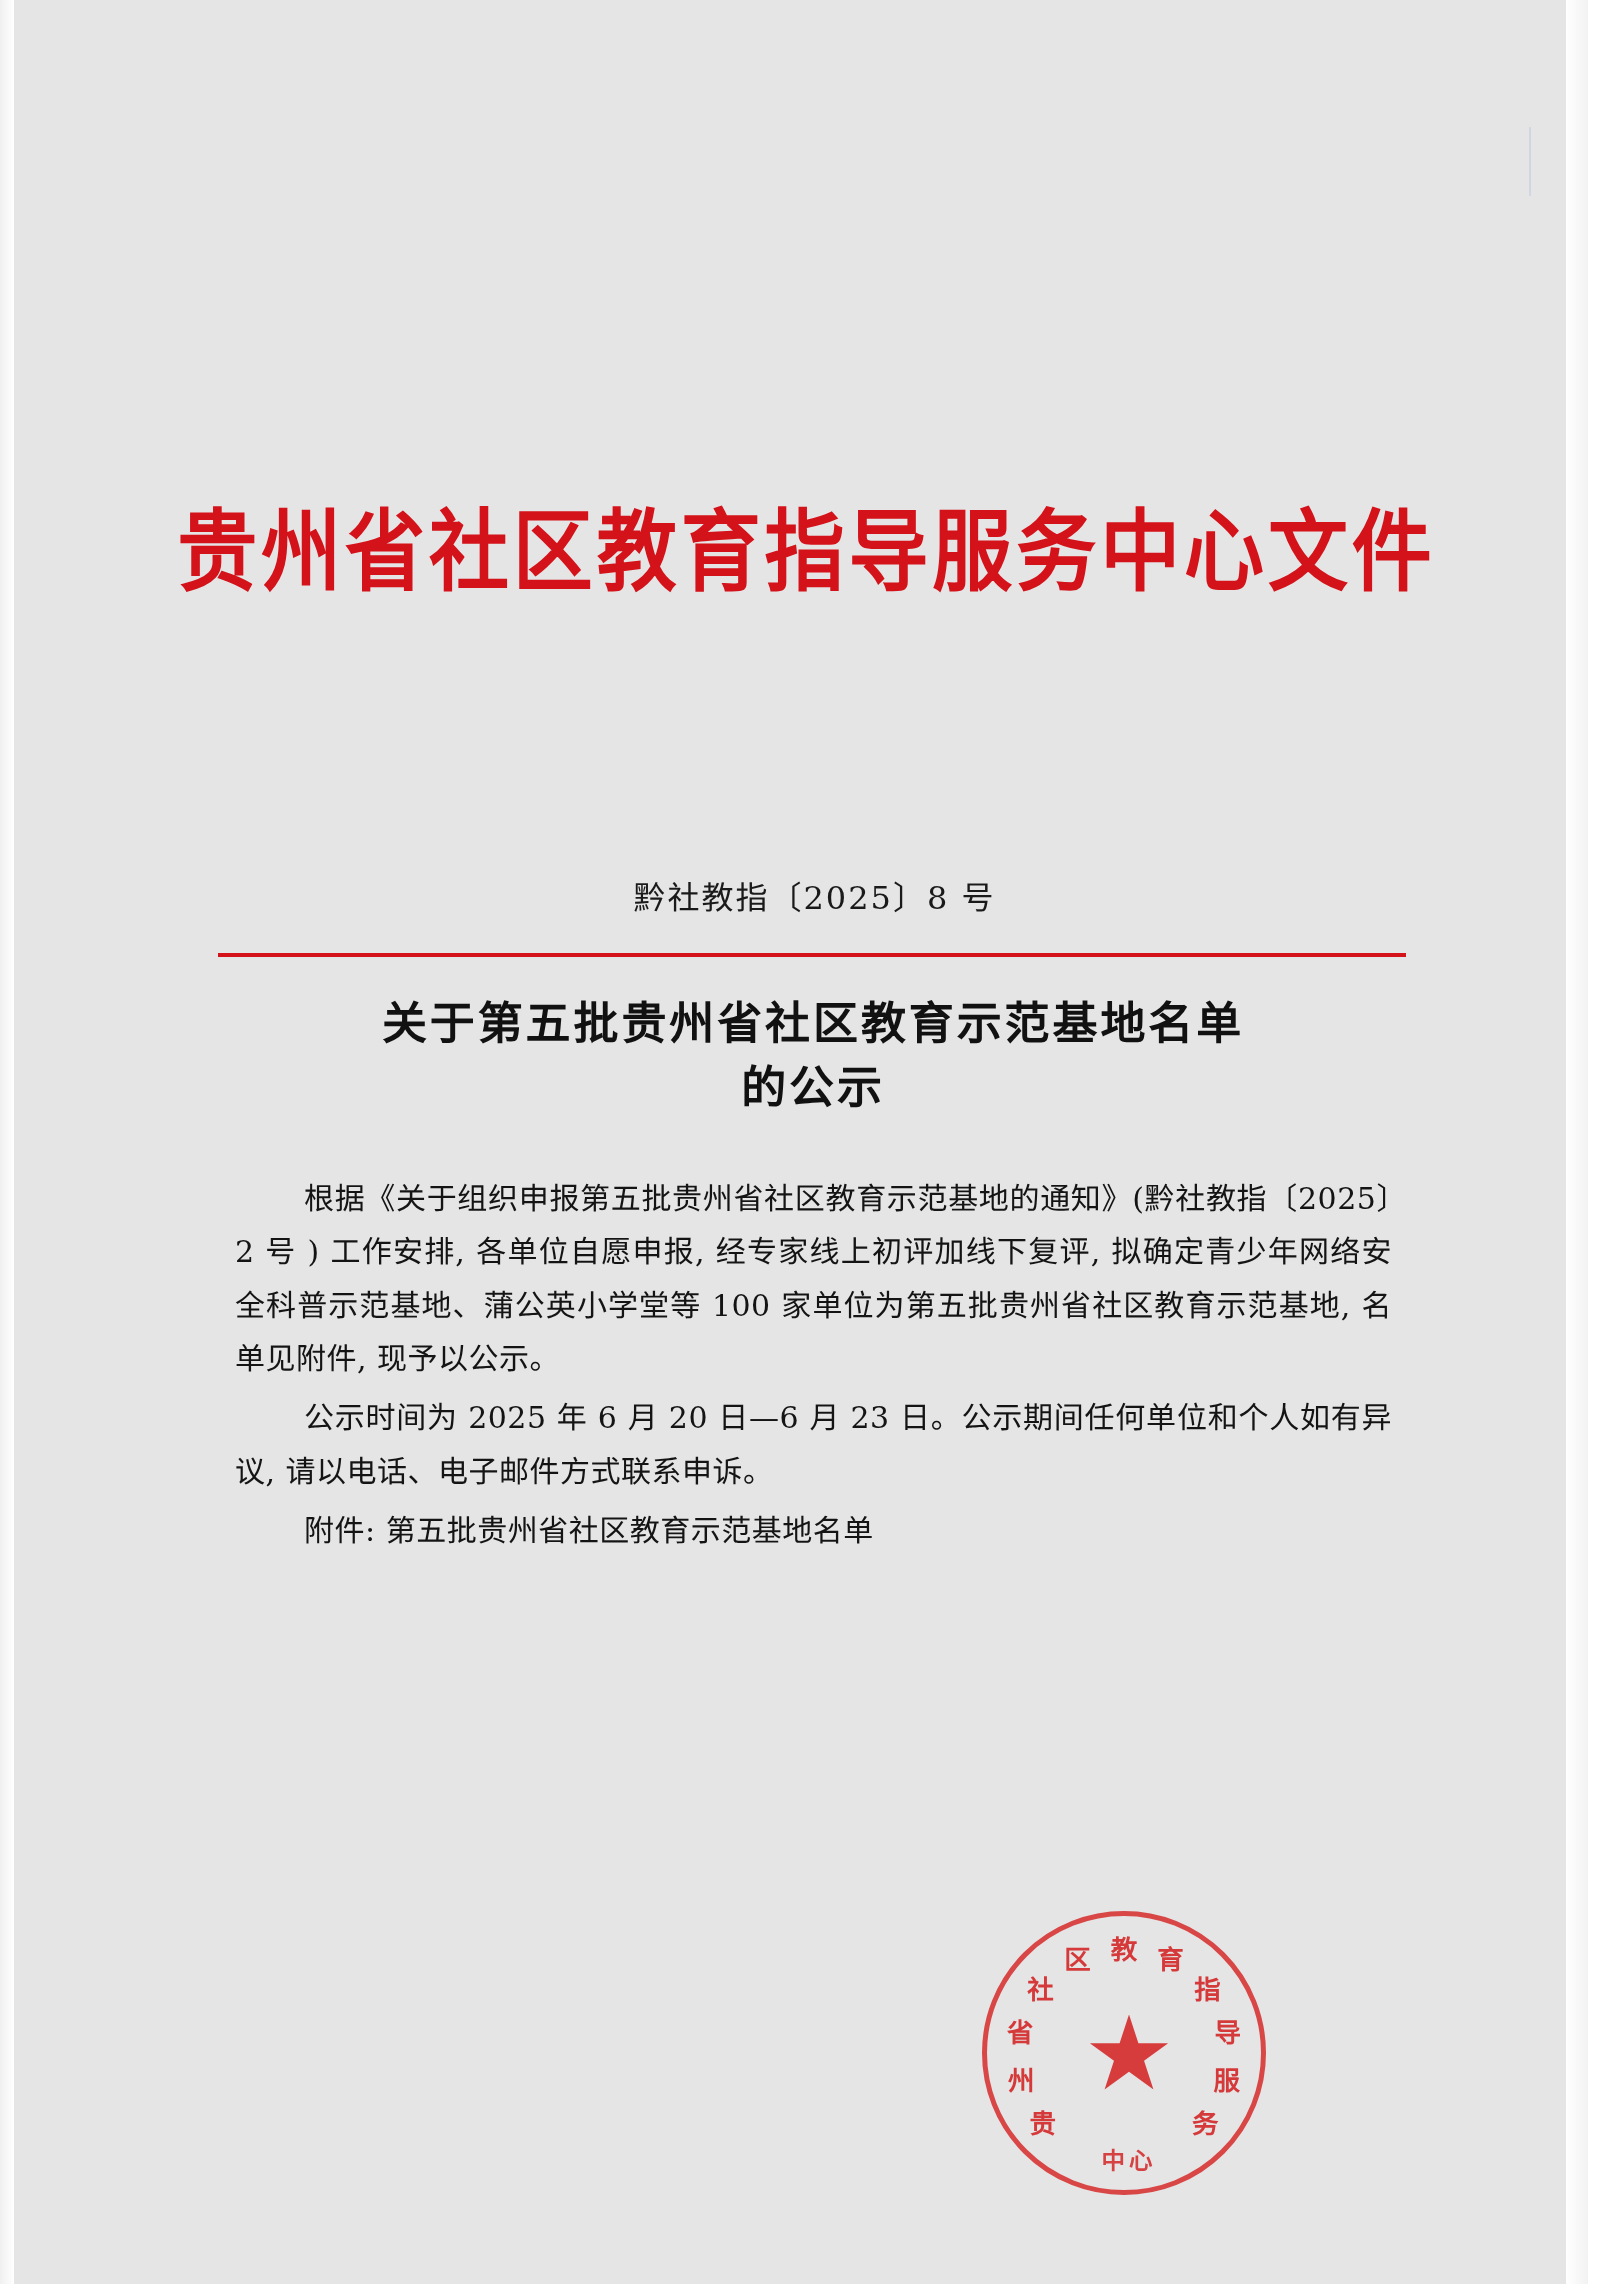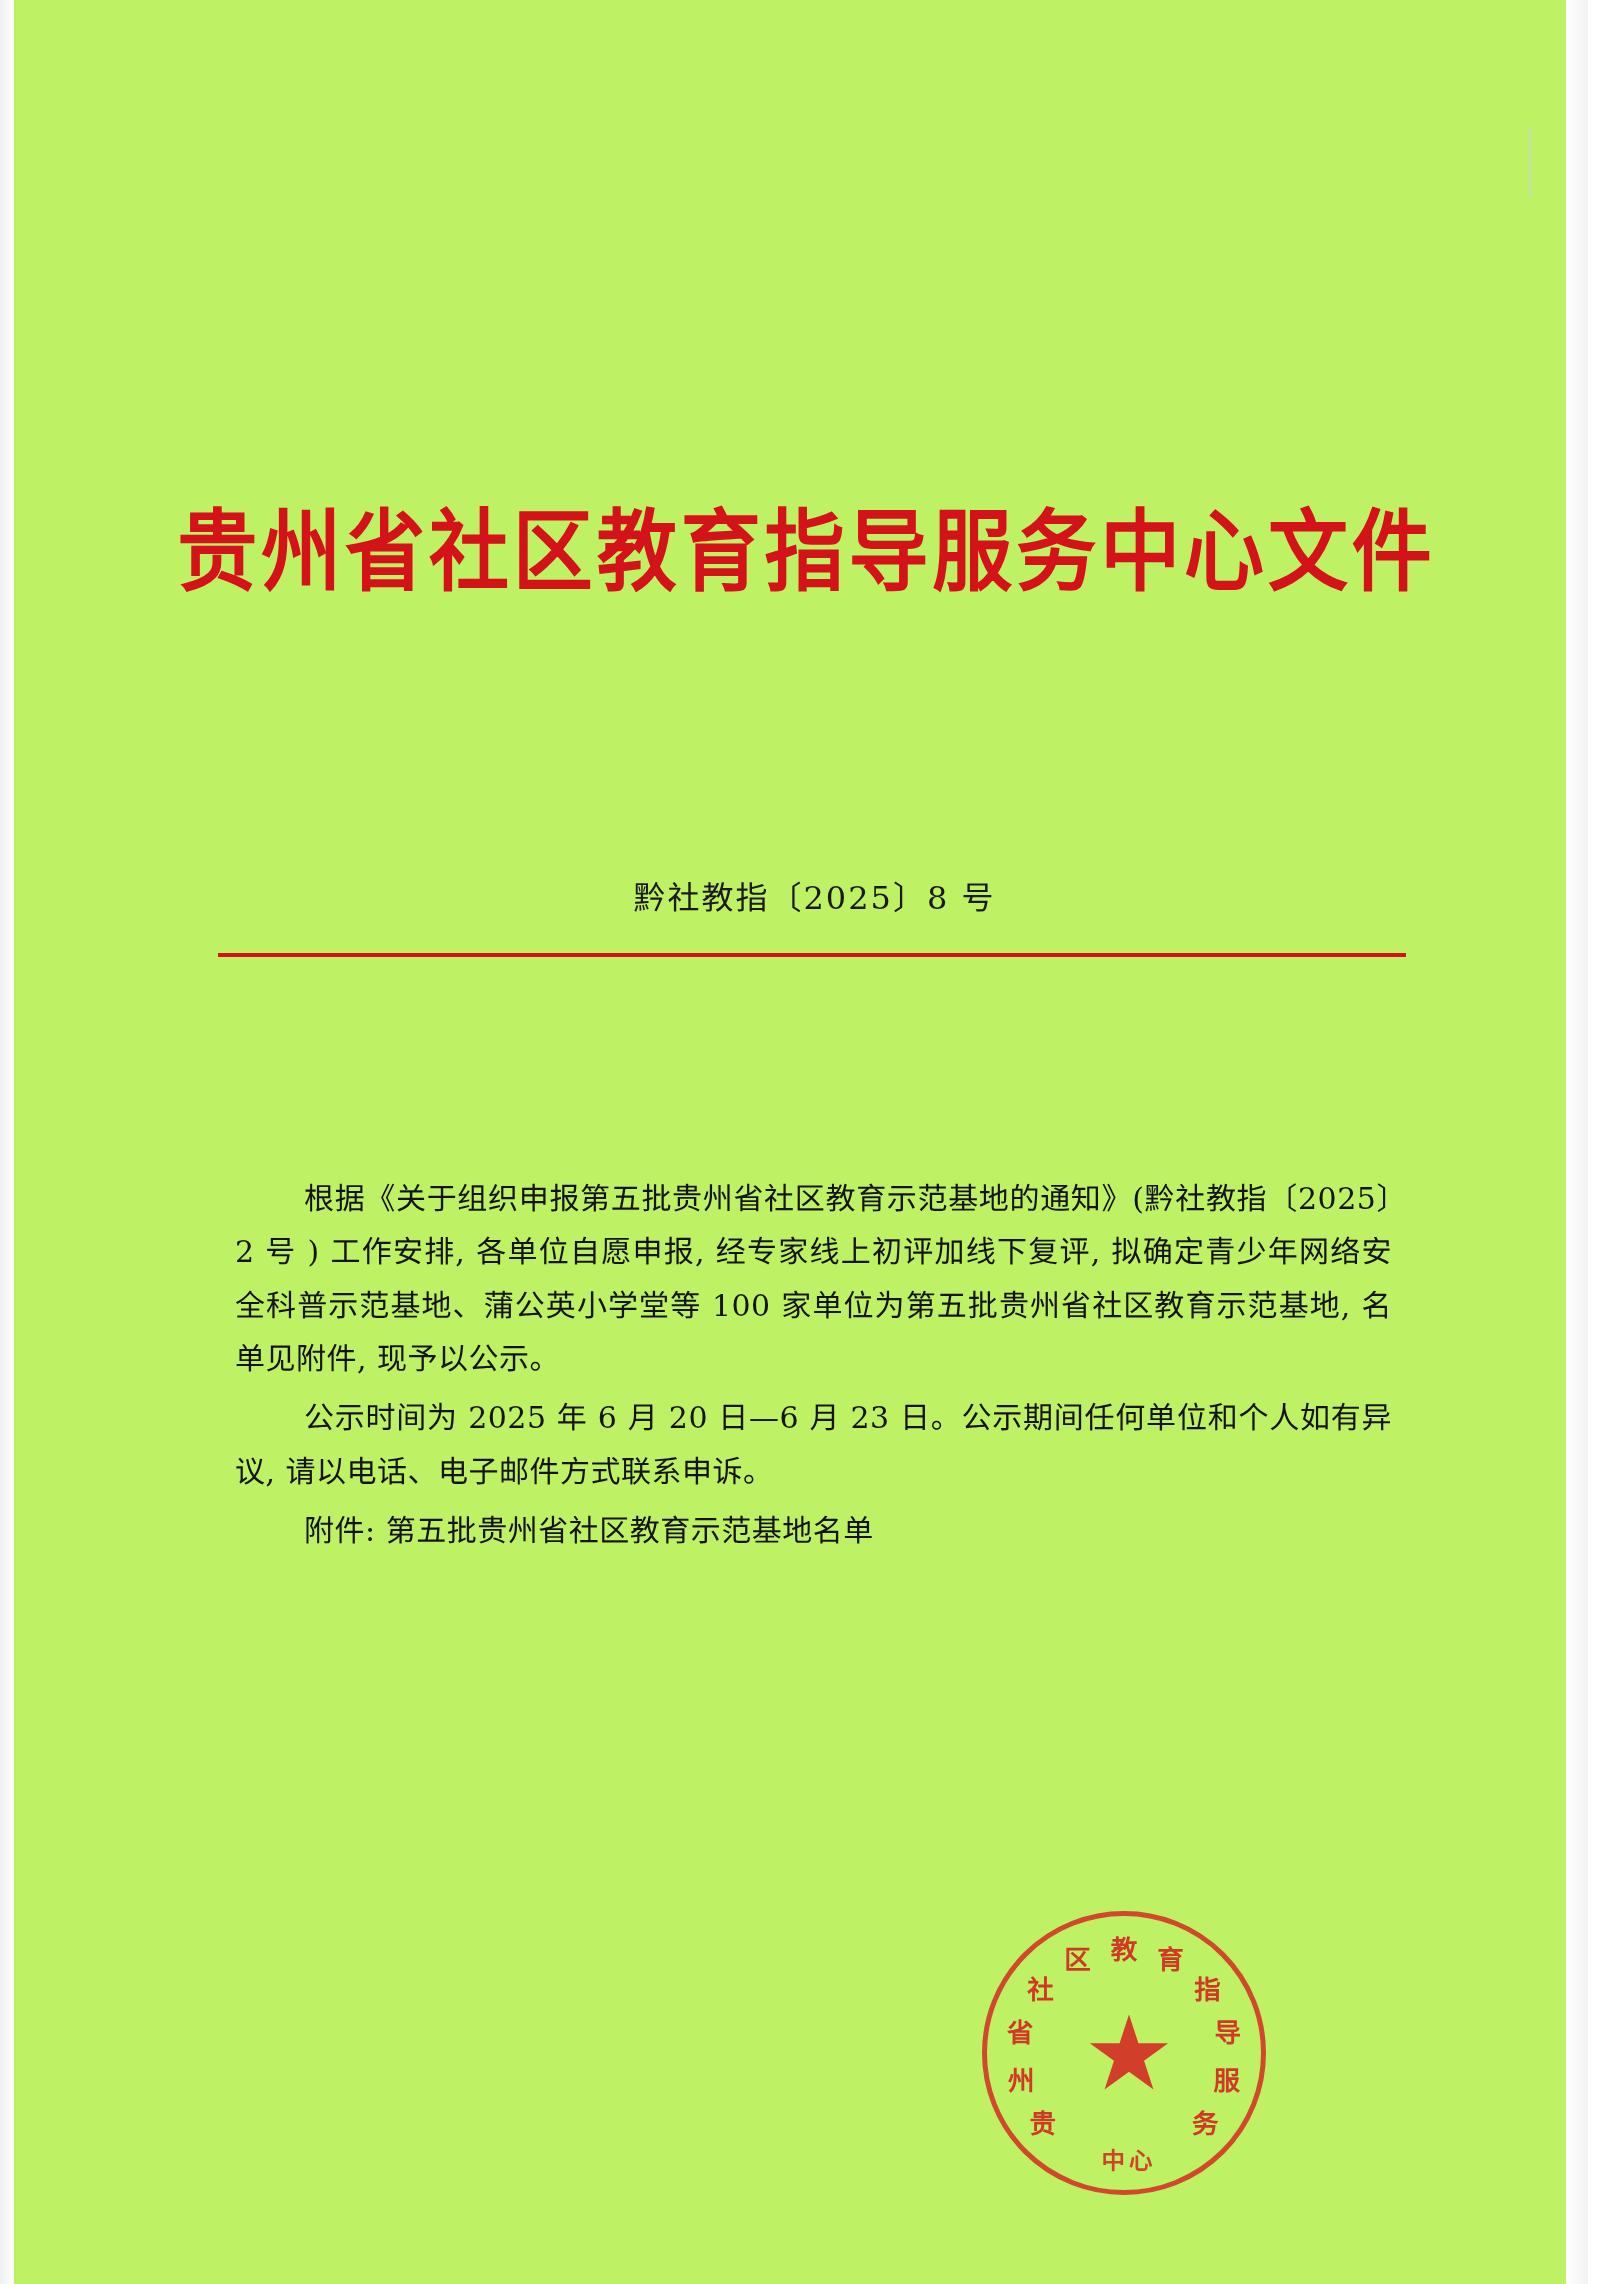--- a/index.html
+++ b/index.html
@@ -16,21 +16,21 @@
     overflow: hidden;
   }
 
   
   .sheet {
     position: absolute;
     left: 0;
     top: 0;
     width: 1588px;
     height: 2285px;
-    background: #bef264;
+    background: #e5e5e5;
   }
 
   
   .scan-edge-left {
     position: absolute;
     left: 0; top: 0;
     width: 13.7px; height: 2285px;
     background: linear-gradient(to right, #f0f0f0, #ffffff);
   }
   .scan-edge-right {
@@ -211,20 +211,24 @@
   <div class="scan-mark"></div>
 
   <div class="masthead">
     <div class="masthead-title">贵州省社区教育指导服务中心文件</div>
   </div>
 
   <div class="doc-number">黔社教指〔2025〕8 号</div>
 
   <div class="red-rule"></div>
 
+  <div class="doc-title">
+    <div>关于第五批贵州省社区教育示范基地名单</div>
+    <div>的公示</div>
+  </div>
 
   <div class="body-text">
     <p>根据《关于组织申报第五批贵州省社区教育示范基地的通知》(黔社教指〔2025〕2 号 ) 工作安排, 各单位自愿申报, 经专家线上初评加线下复评, 拟确定青少年网络安全科普示范基地、蒲公英小学堂等 100 家单位为第五批贵州省社区教育示范基地, 名单见附件, 现予以公示。</p>
     <p>公示时间为 2025 年 6 月 20 日—6 月 23 日。公示期间任何单位和个人如有异议, 请以电话、电子邮件方式联系申诉。</p>
     <p class="attachment-line">附件:  第五批贵州省社区教育示范基地名单</p>
   </div>
 
 
   <div class="seal">
     <div class="seal-ring"></div>

